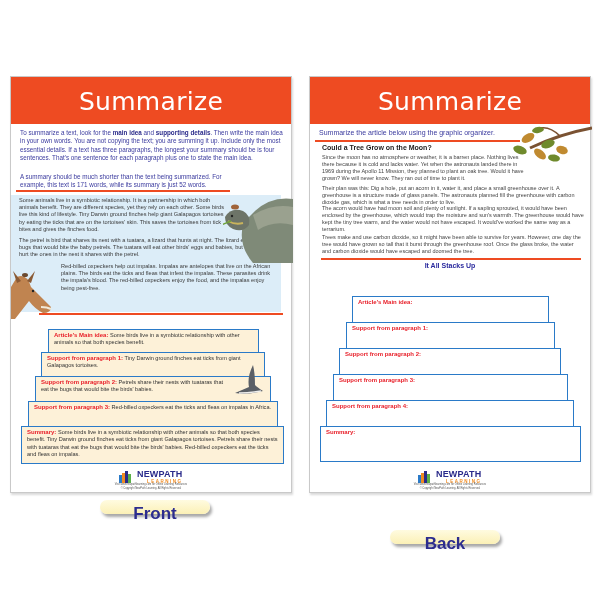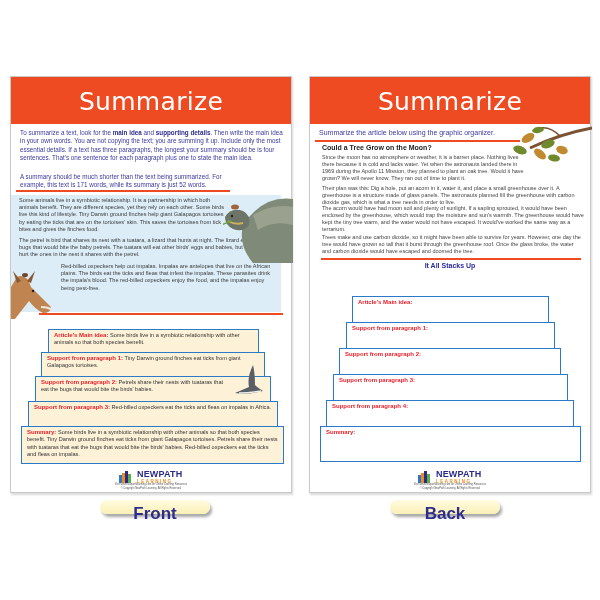--- a/index.html
+++ b/index.html
@@ -33,21 +33,21 @@
   .stack-box {
     position: absolute; border: 1.5px solid #2a7ac8; background: #fdf1d8;
     padding: 2px 5px; font-size: 5.6px; line-height: 7.4px; color: #333;
   }
   .stack-box .lbl { color: #e8202a; font-weight: bold; font-size: 6px; }
   .stack-box.empty { background: #ffffff; }
 
   .logo { position: absolute; width: 100%; text-align: center; }
   .logo-mark { display: inline-block; vertical-align: middle; width: 13px; height: 12px; position: relative; }
   .logo-mark span { position: absolute; bottom: 0; width: 3px; }
-  .logo-text { display: inline-block; vertical-align: middle; text-align: left; }
+  .logo-text { display: inline-block; vertical-align: middle; text-align: right; }
   .logo-name { font-size: 9px; color: #2a2a8a; font-weight: bold; line-height: 9px; letter-spacing: 0.2px;}
   .logo-sub { font-size: 4.5px; color: #f08a20; letter-spacing: 1.5px; line-height: 5px; font-weight: bold;}
   .footer-line { font-size: 2.6px; line-height: 3.4px; color: #555; text-align: center; width: 100%; position: absolute; }
 
   .side-btn {
     position: absolute; top: 500px; width: 110px; height: 14px;
     border-radius: 13px; background: linear-gradient(#fffbe0, #fbf0b6);
     box-shadow: 2px 3px 3px rgba(0,0,0,0.35);
     color: #2c2c8e; font-weight: bold; font-size: 17px; text-align: center; line-height: 27px;
     cursor: pointer;
@@ -197,13 +197,13 @@
     <span class="logo-text">
       <div class="logo-name">NEWPATH</div>
       <div class="logo-sub">LEARNING</div>
     </span>
   </div>
   <div class="footer-line" style="top:406px;">Visit www.newpathlearning.com for Online Learning Resources</div>
   <div class="footer-line" style="top:409.5px;">© Copyright NewPath Learning. All Rights Reserved.</div>
 </div>
 
 <div class="side-btn" style="left:100px;">Front</div>
-<div class="side-btn" style="left:390px;">Back</div>
+<div class="side-btn" style="left:390px;margin-top:30px;">Back</div>
 
 </body></html>

